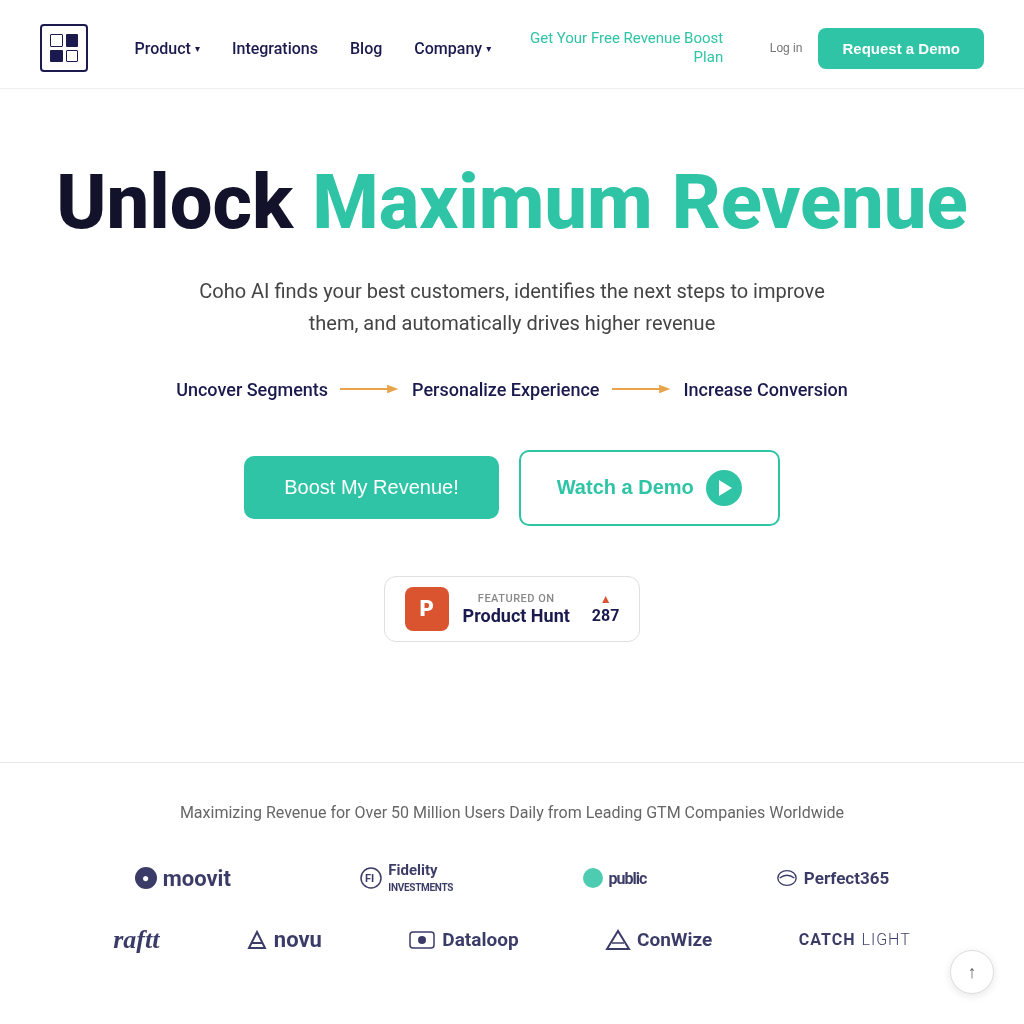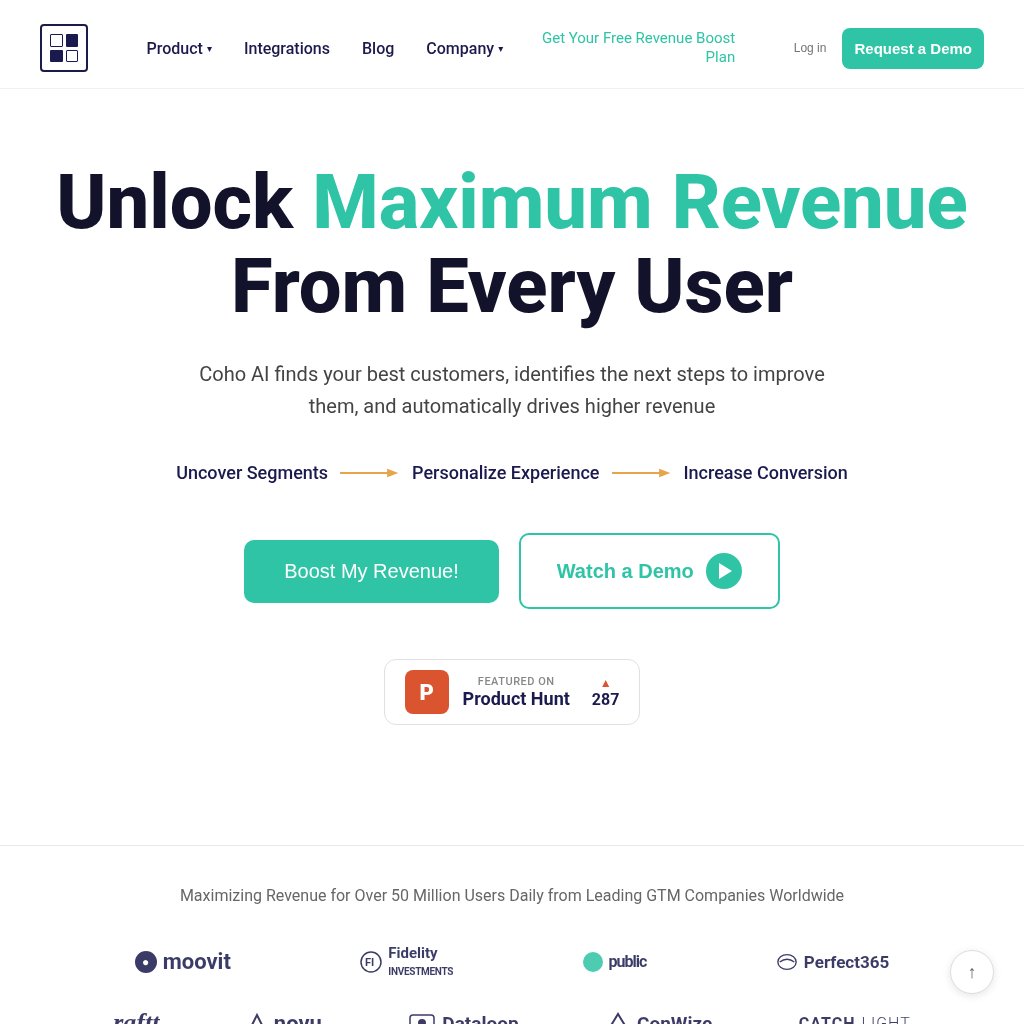--- a/index.html
+++ b/index.html
@@ -18,21 +18,21 @@
     }
     .logo-sq { background: #1a1a4e; border-radius: 1px; }
     .logo-sq.hollow { background: transparent; border: 1.5px solid #1a1a4e; }
     .nav-links { display: flex; align-items: center; gap: 32px; }
     .nav-link { text-decoration: none; color: #1a1a4e; font-size: 16px; font-weight: 500; display: flex; align-items: center; gap: 4px; }
     .nav-link-cta { color: #2ec4a5; font-weight: 400; font-size: 15px; text-decoration: none; line-height: 1.3; max-width: 200px; text-align: right; }
     .nav-actions { display: flex; align-items: center; gap: 16px; }
     .login-btn { color: #737373; font-size: 12px; font-weight: 400; text-decoration: none; cursor: pointer; background: none; border: none; }
     .demo-btn {
       background: #2ec4a5; color: #fff; border: none; border-radius: 8px;
-      padding: 12px 12px; font-size: 15px; font-weight: 600; cursor: pointer;
+      padding: 12px 24px; font-size: 15px; font-weight: 600; cursor: pointer;
     }
     .chevron { font-size: 10px; }
 
     
     .hero { text-align: center; padding: 80px 40px 60px; max-width: 1000px; margin: 0 auto; }
     .hero-title { font-size: 76px; font-weight: 800; line-height: 1.1; margin-bottom: 30px; color: #12122a; }
     .hero-title .accent { color: #2ec4a5; }
     .hero-subtitle { font-size: 20px; color: #444; line-height: 1.6; max-width: 680px; margin: 0 auto 40px; }
 
     
@@ -127,21 +127,20 @@
   </div>
   <div class="nav-actions">
     <button class="login-btn">Log in</button>
     <button class="demo-btn">Request a Demo</button>
   </div>
 </nav>
 
 <section class="hero">
   <h1 class="hero-title">
     <span>Unlock </span><span class="accent">Maximum Revenue</span><br>
-    <span>From Every User</span>
   </h1>
   <p class="hero-subtitle">Coho AI finds your best customers, identifies the next steps to improve them, and automatically drives higher revenue</p>
 
   
   <div class="steps">
     <span class="step-label">Uncover Segments</span>
     <div class="arrow-line">
       <svg class="arrow-svg" viewBox="0 0 70 16" fill="none" xmlns="http://www.w3.org/2000/svg">
         <line x1="0" y1="8" x2="58" y2="8" stroke="#e8a44a" stroke-width="2.5"></line>
         <polygon points="55,3 68,8 55,13" fill="#e8a44a"></polygon>

